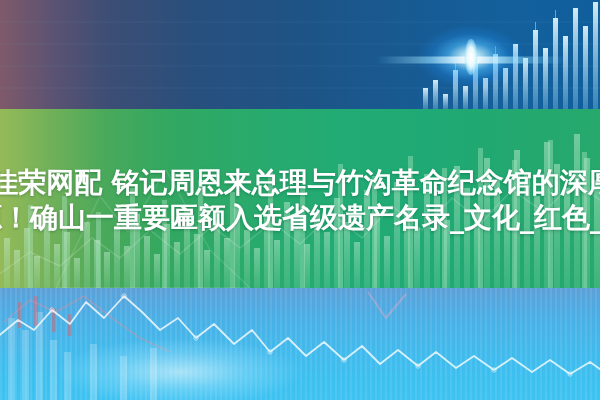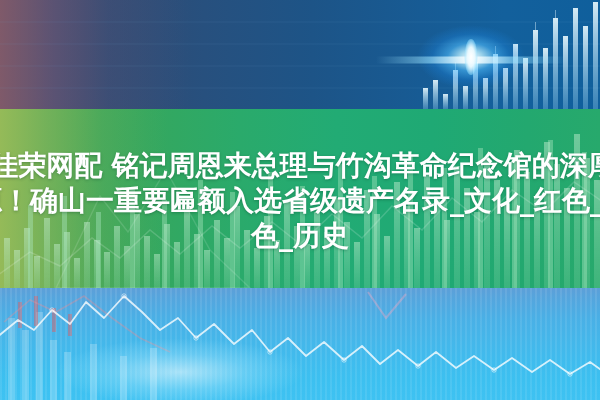--- a/index.html
+++ b/index.html
@@ -376,16 +376,15 @@
 
   <div id="glow-burst"></div>
   <div id="glow-streak"></div>
   <div id="glow-core"></div>
   <div id="stripes-bot"></div>
   <div id="glow-bot"></div>
 
   <div id="title-block">
     <div class="title-line" id="title-line-1">佳荣网配 铭记周恩来总理与竹沟革命纪念馆的深厚</div>
     <div class="title-line" id="title-line-2">源！确山一重要匾额入选省级遗产名录_文化_红色_历</div>
-    <div class="title-line" id="title-line-3">色_历史</div>
   </div>
 
 </div>
 
 </body></html>

